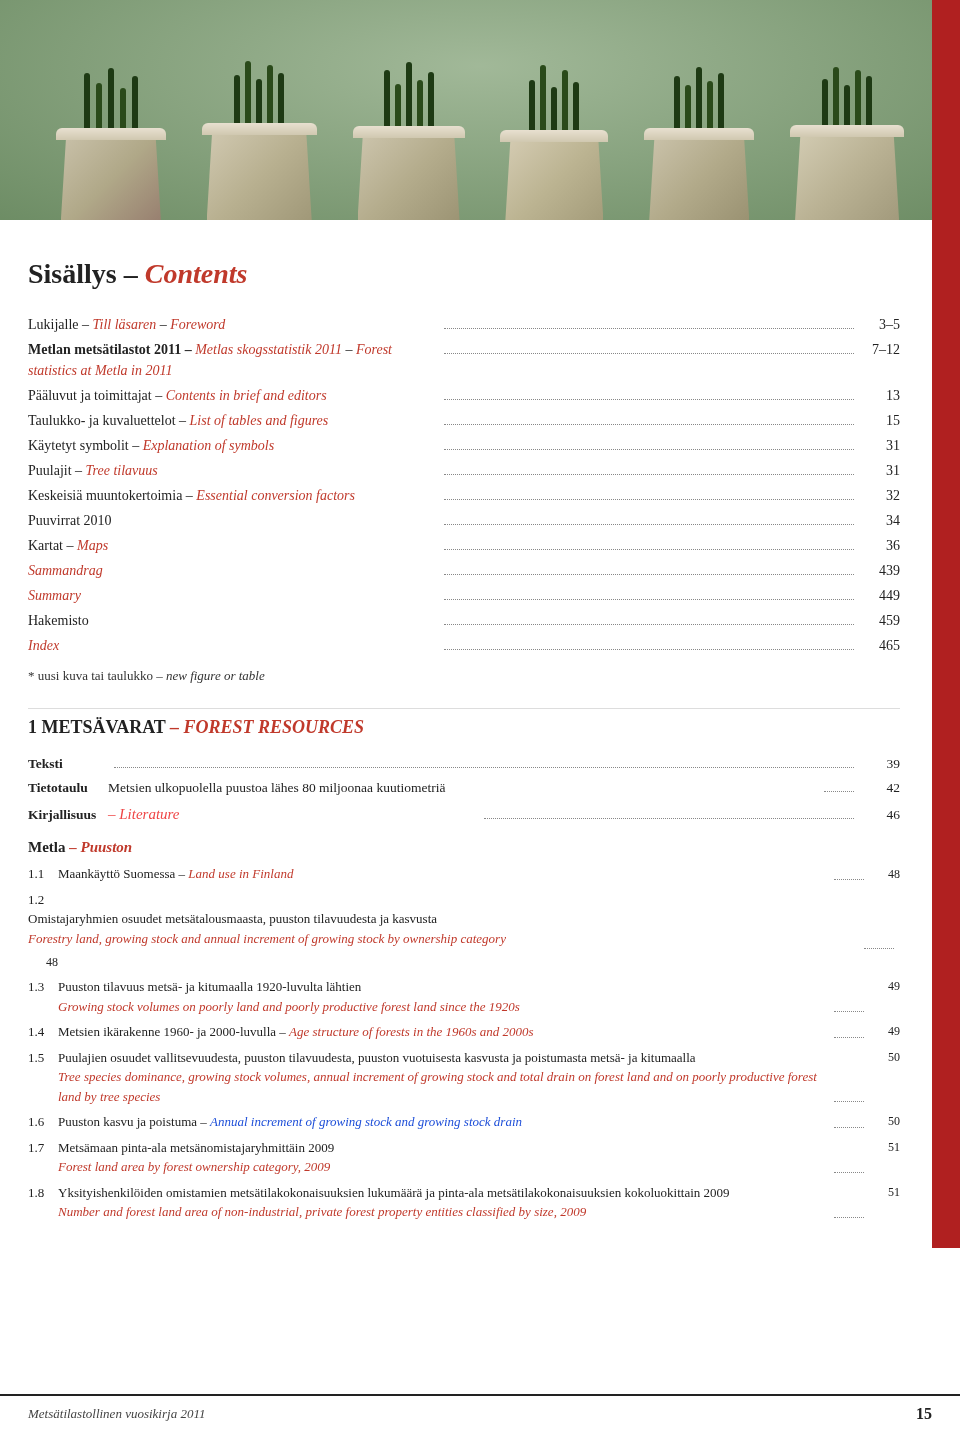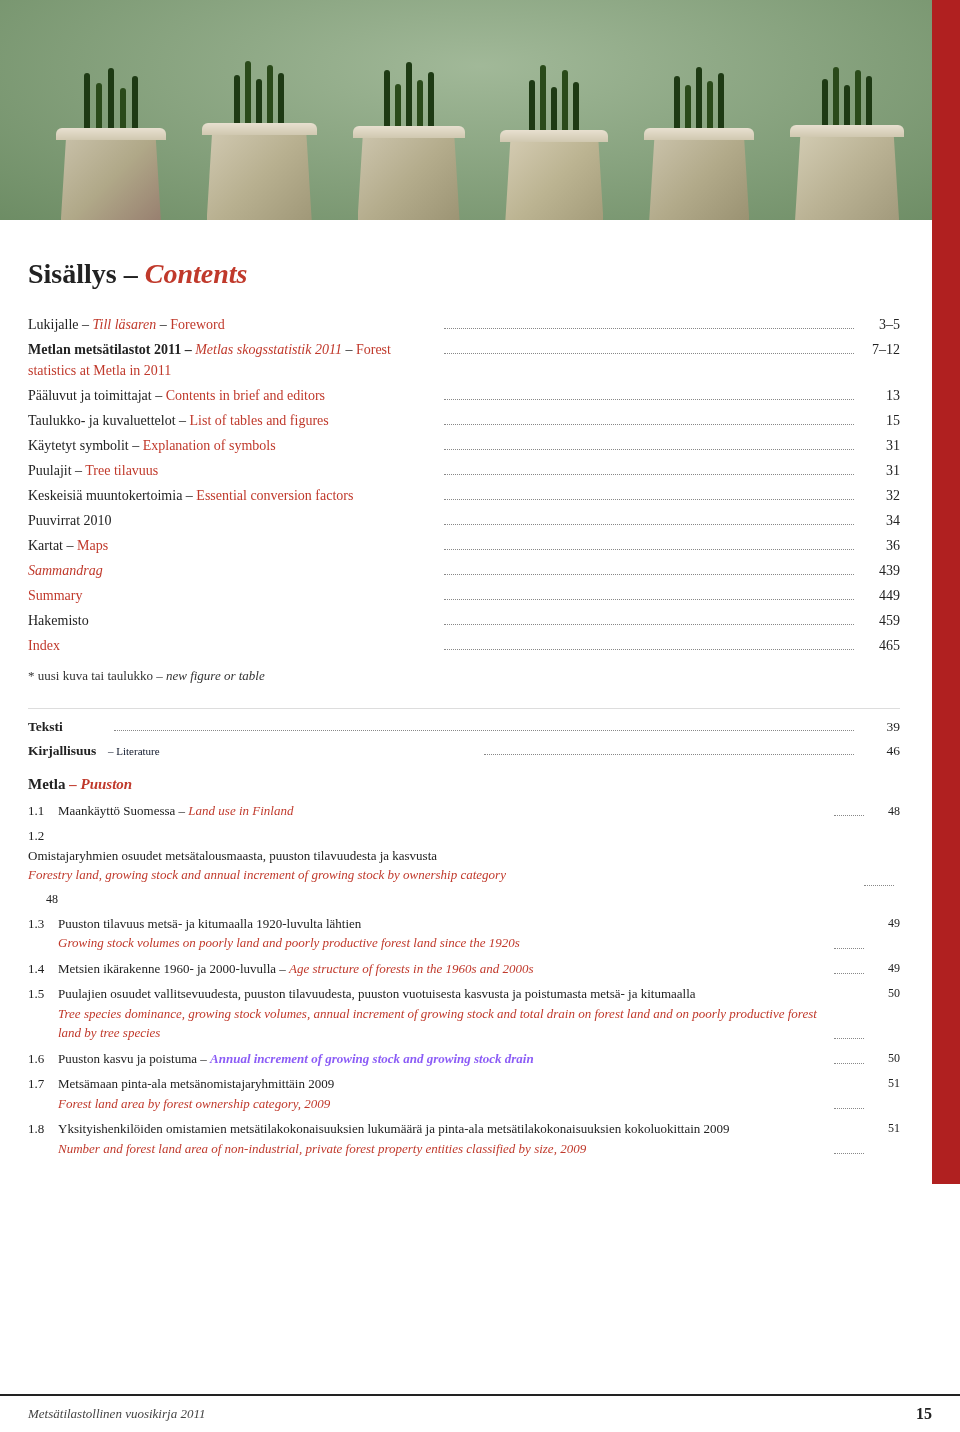--- a/index.html
+++ b/index.html
@@ -59,20 +59,21 @@
       font-style: normal;
     }
 
     .toc-text .swed {
       color: #c0392b;
       font-style: italic;
     }
 
     .toc-text .eng {
       color: #c0392b;
+      font-style: italic;
     }
 
     .toc-dots {
       flex: 1;
       border-bottom: 1px dotted #888;
       margin: 0 6px 4px 6px;
       min-width: 40px;
     }
 
     .toc-page {
@@ -440,33 +441,43 @@
       <span class="toc-page">465</span>
     </div>
   </div>
 
   <div class="footnote">
     <span>*  uusi kuva tai taulukko – </span><span class="italic">new figure or table</span>
   </div>
 
   <div class="divider-line"></div>
 
+  <h2 class="section-heading">
+    <span>1 METSÄVARAT</span>
+    <span class="swed"> – FOREST RESOURCES</span>
+  </h2>
 
   <div>
 
     <div class="sub-entry">
       <span class="label">Teksti</span>
       <span class="dots" style="flex:1;border-bottom:1px dotted #888;margin:0 6px 4px 6px;min-width:20px;"></span>
       <span class="page">39</span>
     </div>
 
+    <div class="sub-entry">
+      <span class="label">Tietotaulu</span>
+      <span class="text" style="color:#222;font-size:13.5px;"> Metsien ulkopuolella puustoa lähes 80 miljoonaa kuutiometriä</span>
+      <span class="dots" style="border-bottom:1px dotted #888;margin:0 6px 4px 6px;min-width:20px;flex:0 0 30px;"></span>
+      <span class="page">42</span>
+    </div>
 
     <div class="sub-entry">
       <span class="label">Kirjallisuus</span>
-      <span class="text" style="color:#0f172a;font-size:11px;"> – Literature</span>
+      <span class="text" style="color:#ef4444;font-style:italic;font-size:15px;"> – Literature</span>
       <span class="dots" style="flex:1;border-bottom:1px dotted #888;margin:0 6px 4px 6px;min-width:20px;"></span>
       <span class="page">46</span>
     </div>
   </div>
 
   <div class="figures-heading">
     <span>Metla</span>
     <span class="swed"> – Puuston</span>
   </div>
 
@@ -516,21 +527,21 @@
         <span style="color:#222;display:block;">Puulajien osuudet vallitsevuudesta, puuston tilavuudesta, puuston vuotuisesta kasvusta ja poistumasta metsä- ja kitumaalla</span>
         <span style="color:#c0392b;font-style:italic;display:block;">Tree species dominance, growing stock volumes, annual increment of growing stock and total drain on forest land and on poorly productive forest land by tree species</span>
       </span>
       <span style="border-bottom:1px dotted #888;width:30px;margin:0 6px 4px 6px;align-self:flex-end;"></span>
       <span class="fig-page">50</span>
     </div>
 
     <div class="figure-row" style="align-items:flex-start;">
       <span class="fig-num">1.6</span>
       <span class="fig-content">
-        <span style="color:#222;display:block;">Puuston kasvu ja poistuma – <span style="color:#8b5cf6;font-style:italic;font-weight:bold;">Annual increment of growing stock and growing stock drain</span></span>
+        <span style="color:#222;display:block;">Puuston kasvu ja poistuma – <span style="color:#1d4ed8;font-style:italic;">Annual increment of growing stock and growing stock drain</span></span>
       </span>
       <span style="border-bottom:1px dotted #888;width:30px;margin:0 6px 4px 6px;align-self:flex-end;"></span>
       <span class="fig-page">50</span>
     </div>
 
     <div class="figure-row" style="align-items:flex-start;">
       <span class="fig-num">1.7</span>
       <span class="fig-content">
         <span style="color:#222;display:block;">Metsämaan pinta-ala metsänomistajaryhmittäin 2009</span>
         <span style="color:#c0392b;font-style:italic;display:block;">Forest land area by forest ownership category, 2009</span>

